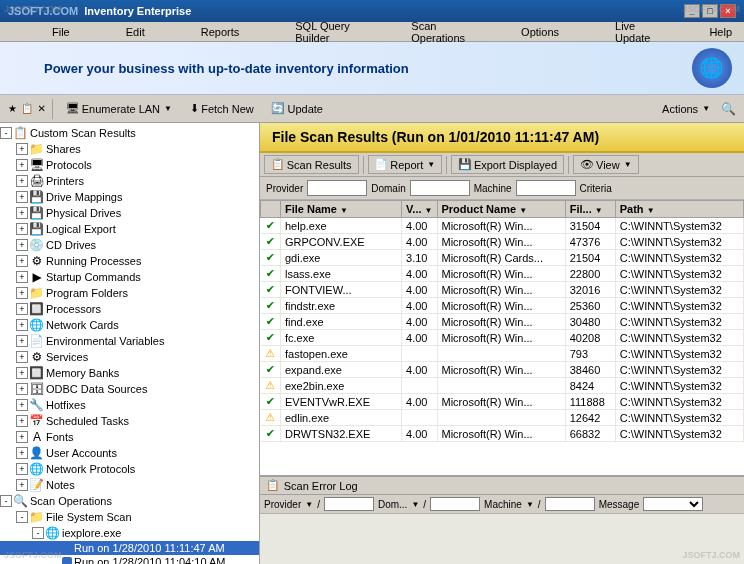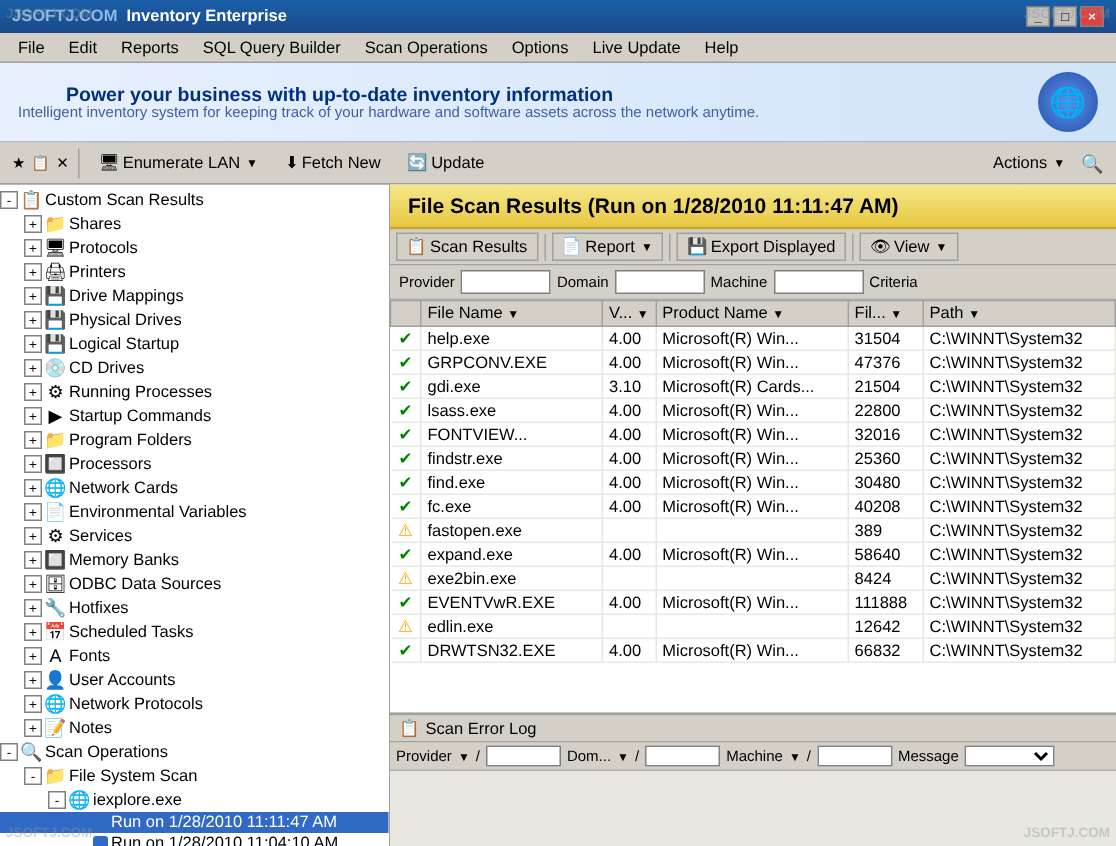--- a/index.html
+++ b/index.html
@@ -12,21 +12,21 @@
     
     
     .watermark { position: absolute; color: rgba(150,150,150,0.4); font-size: 9px; font-weight: bold; z-index: 100; pointer-events: none; }
     .wm-tl { top: 4px; left: 4px; }
     .wm-tr { top: 4px; right: 4px; }
     .wm-bl { bottom: 4px; left: 4px; }
     .wm-br { bottom: 4px; right: 4px; }
     
     
     .menu-bar { background: #d4d0c8; border-bottom: 1px solid #a0a0a0; height: 20px; display: flex; align-items: center; padding: 0 4px; }
-    .menu-item { padding: 2px 8px; cursor: pointer; font-size: 11px; color: #000; }
+    .menu-item { padding: 2px 8px; cursor: pointer; font-size: 11px; color: #000; margin-left: 40px; }
     
     
     .banner { background: linear-gradient(to right, #e8f0ff, #d0e4f8); padding: 6px 12px; border-bottom: 1px solid #b0b8d0; display: flex; align-items: center; justify-content: space-between; }
     .banner-text h2 { font-size: 13px; color: #003080; font-weight: bold; padding-left: 32px; }
     .banner-text p { font-size: 10px; color: #4060a0; }
     .banner-icon { width: 40px; height: 40px; background: radial-gradient(circle, #6090e0, #2050b0); border-radius: 50%; display: flex; align-items: center; justify-content: center; color: white; font-size: 20px; }
     
     
     .toolbar { background: #d4d0c8; height: 28px; display: flex; align-items: center; padding: 0 8px; gap: 4px; border-bottom: 1px solid #a0a0a0; }
     .tb-btn-main { display: flex; align-items: center; gap: 2px; padding: 2px 6px; background: #d4d0c8; border: 1px solid transparent; cursor: pointer; font-size: 11px; }
@@ -61,21 +61,21 @@
     
     
     .filter-bar { background: #d4d0c8; padding: 3px 6px; border-bottom: 1px solid #b0b0b0; display: flex; align-items: center; gap: 4px; }
     .filter-label { font-size: 10px; }
     .filter-field { height: 16px; border: 1px solid #808080; background: white; width: 60px; font-size: 10px; padding: 1px 2px; }
     
     
     .data-table { flex: 1; overflow: auto; background: white; }
     table { width: 100%; border-collapse: collapse; font-size: 11px; }
     thead tr { background: #d4d0c8; }
-    th { padding: 2px 4px; border: 1px solid #a0a0a0; text-align: left; font-weight: normal; font-size: 11px; white-space: nowrap; cursor: pointer; margin-left: 32px; }
+    th { padding: 2px 4px; border: 1px solid #a0a0a0; text-align: left; font-weight: bold; font-size: 11px; white-space: nowrap; cursor: pointer; margin-left: 32px; }
     td { padding: 1px 4px; border-bottom: 1px solid #e8e8e0; border-right: 1px solid #e8e8e0; white-space: nowrap; overflow: hidden; max-width: 100px; text-overflow: ellipsis; }
     
     
     .error-log { height: 90px; border-top: 2px solid #a0a0a0; background: #e8e8e0; }
     .error-log-header { background: #d4d0c8; padding: 2px 6px; border-bottom: 1px solid #a0a0a0; display: flex; align-items: center; gap: 4px; font-size: 11px; }
     .error-log-toolbar { background: #d4d0c8; padding: 2px 4px; border-bottom: 1px solid #b0b0b0; display: flex; align-items: center; gap: 4px; font-size: 10px; }
     .error-field { height: 14px; border: 1px solid #808080; background: white; width: 50px; font-size: 10px; }
     
     .dropdown-arrow { font-size: 8px; margin-left: 2px; }
   </style>
@@ -105,21 +105,20 @@
   <span class="menu-item">SQL Query Builder</span>
   <span class="menu-item">Scan Operations</span>
   <span class="menu-item">Options</span>
   <span class="menu-item">Live Update</span>
   <span class="menu-item">Help</span>
 </div>
 
 <div class="banner">
   <div class="banner-text">
     <h2>Power your business with up-to-date inventory information</h2>
-    <p>Intelligent inventory system for keeping track of your hardware and software assets across the network anytime.</p>
   </div>
   <div class="banner-icon">🌐</div>
 </div>
 
 <div class="toolbar">
   <span style="font-size:10px;">★</span>
   <span style="font-size:10px;">📋</span>
   <span style="font-size:10px;">✕</span>
   <div class="separator"></div>
   <div class="tb-btn-main">
@@ -180,21 +179,21 @@
         <div class="tree-item">
           <span class="tree-indent"></span>
           <span class="tree-expander">+</span>
           <span class="tree-icon">💾</span>
           <span class="tree-label">Physical Drives</span>
         </div>
         <div class="tree-item">
           <span class="tree-indent"></span>
           <span class="tree-expander">+</span>
           <span class="tree-icon">💾</span>
-          <span class="tree-label">Logical Startup</span>
+          <span class="tree-label">Logical Export</span>
         </div>
         <div class="tree-item">
           <span class="tree-indent"></span>
           <span class="tree-expander">+</span>
           <span class="tree-icon">💿</span>
           <span class="tree-label">CD Drives</span>
         </div>
         <div class="tree-item">
           <span class="tree-indent"></span>
           <span class="tree-expander">+</span>
@@ -318,21 +317,21 @@
           <span style="width:14px;display:inline-block;"></span>
           <span class="tree-icon" style="background:#316ac5;color:white;font-size:8px;width:10px;height:10px;border-radius:2px;"></span>
           <span class="tree-label">Run on 1/28/2010 11:04:10 AM</span>
         </div>
       </div>
   </div>
 
   <div class="right-panel">
 
     <div class="scan-header">
-      <h3>File Scan Results  (Run on 1/28/2010 11:11:47 AM)</h3>
+      <h3>File Scan Results  (Run on 1/01/2010 11:11:47 AM)</h3>
     </div>
 
     <div class="scan-toolbar">
       <div class="scan-btn">
         <span>📋</span>
         <span>Scan Results</span>
       </div>
       <div class="scan-sep"></div>
       <div class="scan-btn">
         <span>📄</span>
@@ -437,29 +436,29 @@
       <td>4.00</td>
       <td>Microsoft(R) Win...</td>
       <td>40208</td>
       <td>C:\WINNT\System32</td>
     </tr>
             <tr>
       <td style="color:#ffa500;text-align:center;">⚠</td>
       <td>fastopen.exe</td>
       <td></td>
       <td></td>
-      <td>389</td>
+      <td>793</td>
       <td>C:\WINNT\System32</td>
     </tr>
             <tr>
       <td style="color:#008000;text-align:center;">✔</td>
       <td>expand.exe</td>
       <td>4.00</td>
       <td>Microsoft(R) Win...</td>
-      <td>58640</td>
+      <td>38460</td>
       <td>C:\WINNT\System32</td>
     </tr>
             <tr>
       <td style="color:#ffa500;text-align:center;">⚠</td>
       <td>exe2bin.exe</td>
       <td></td>
       <td></td>
       <td>8424</td>
       <td>C:\WINNT\System32</td>
     </tr>

